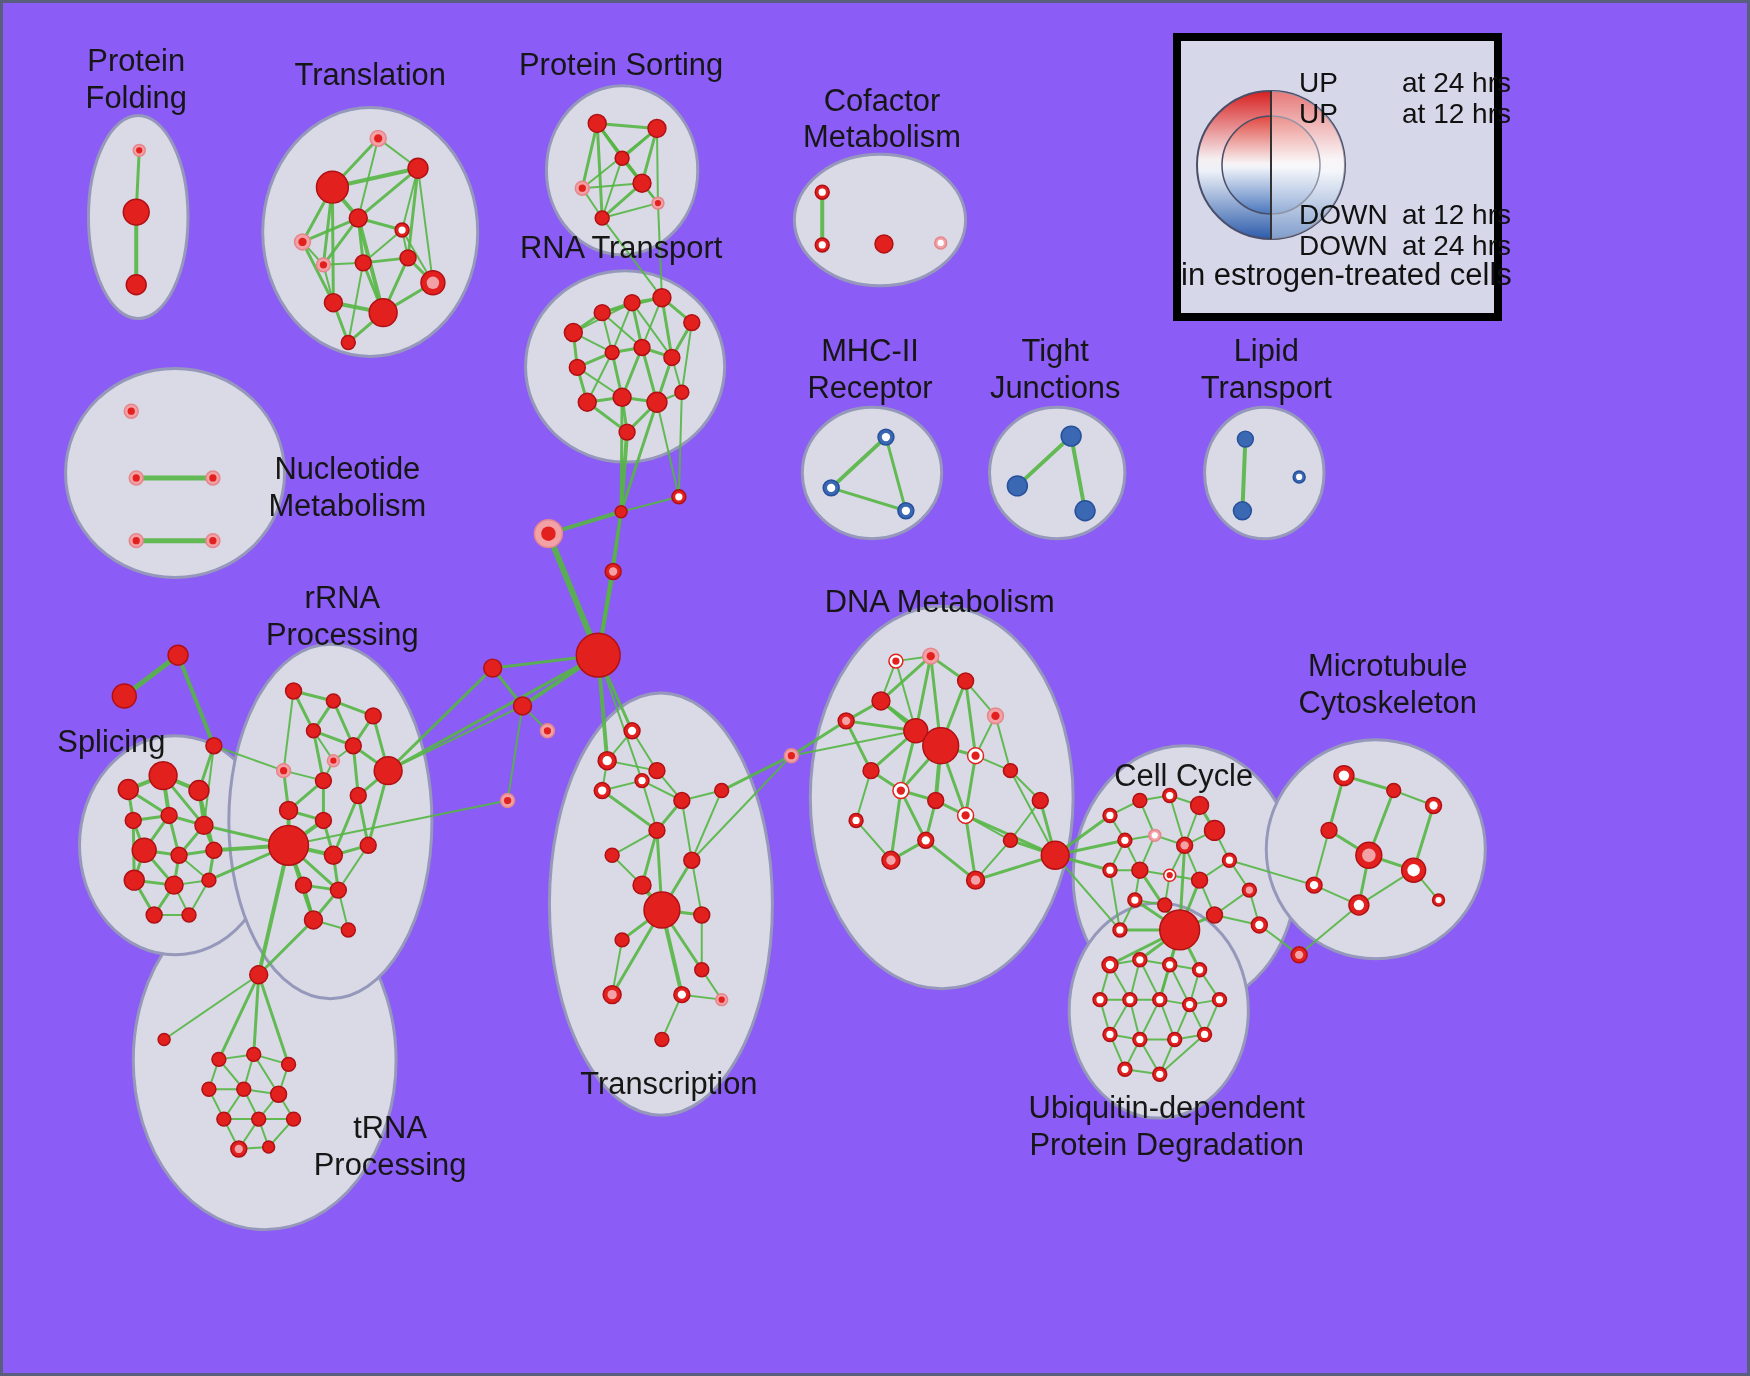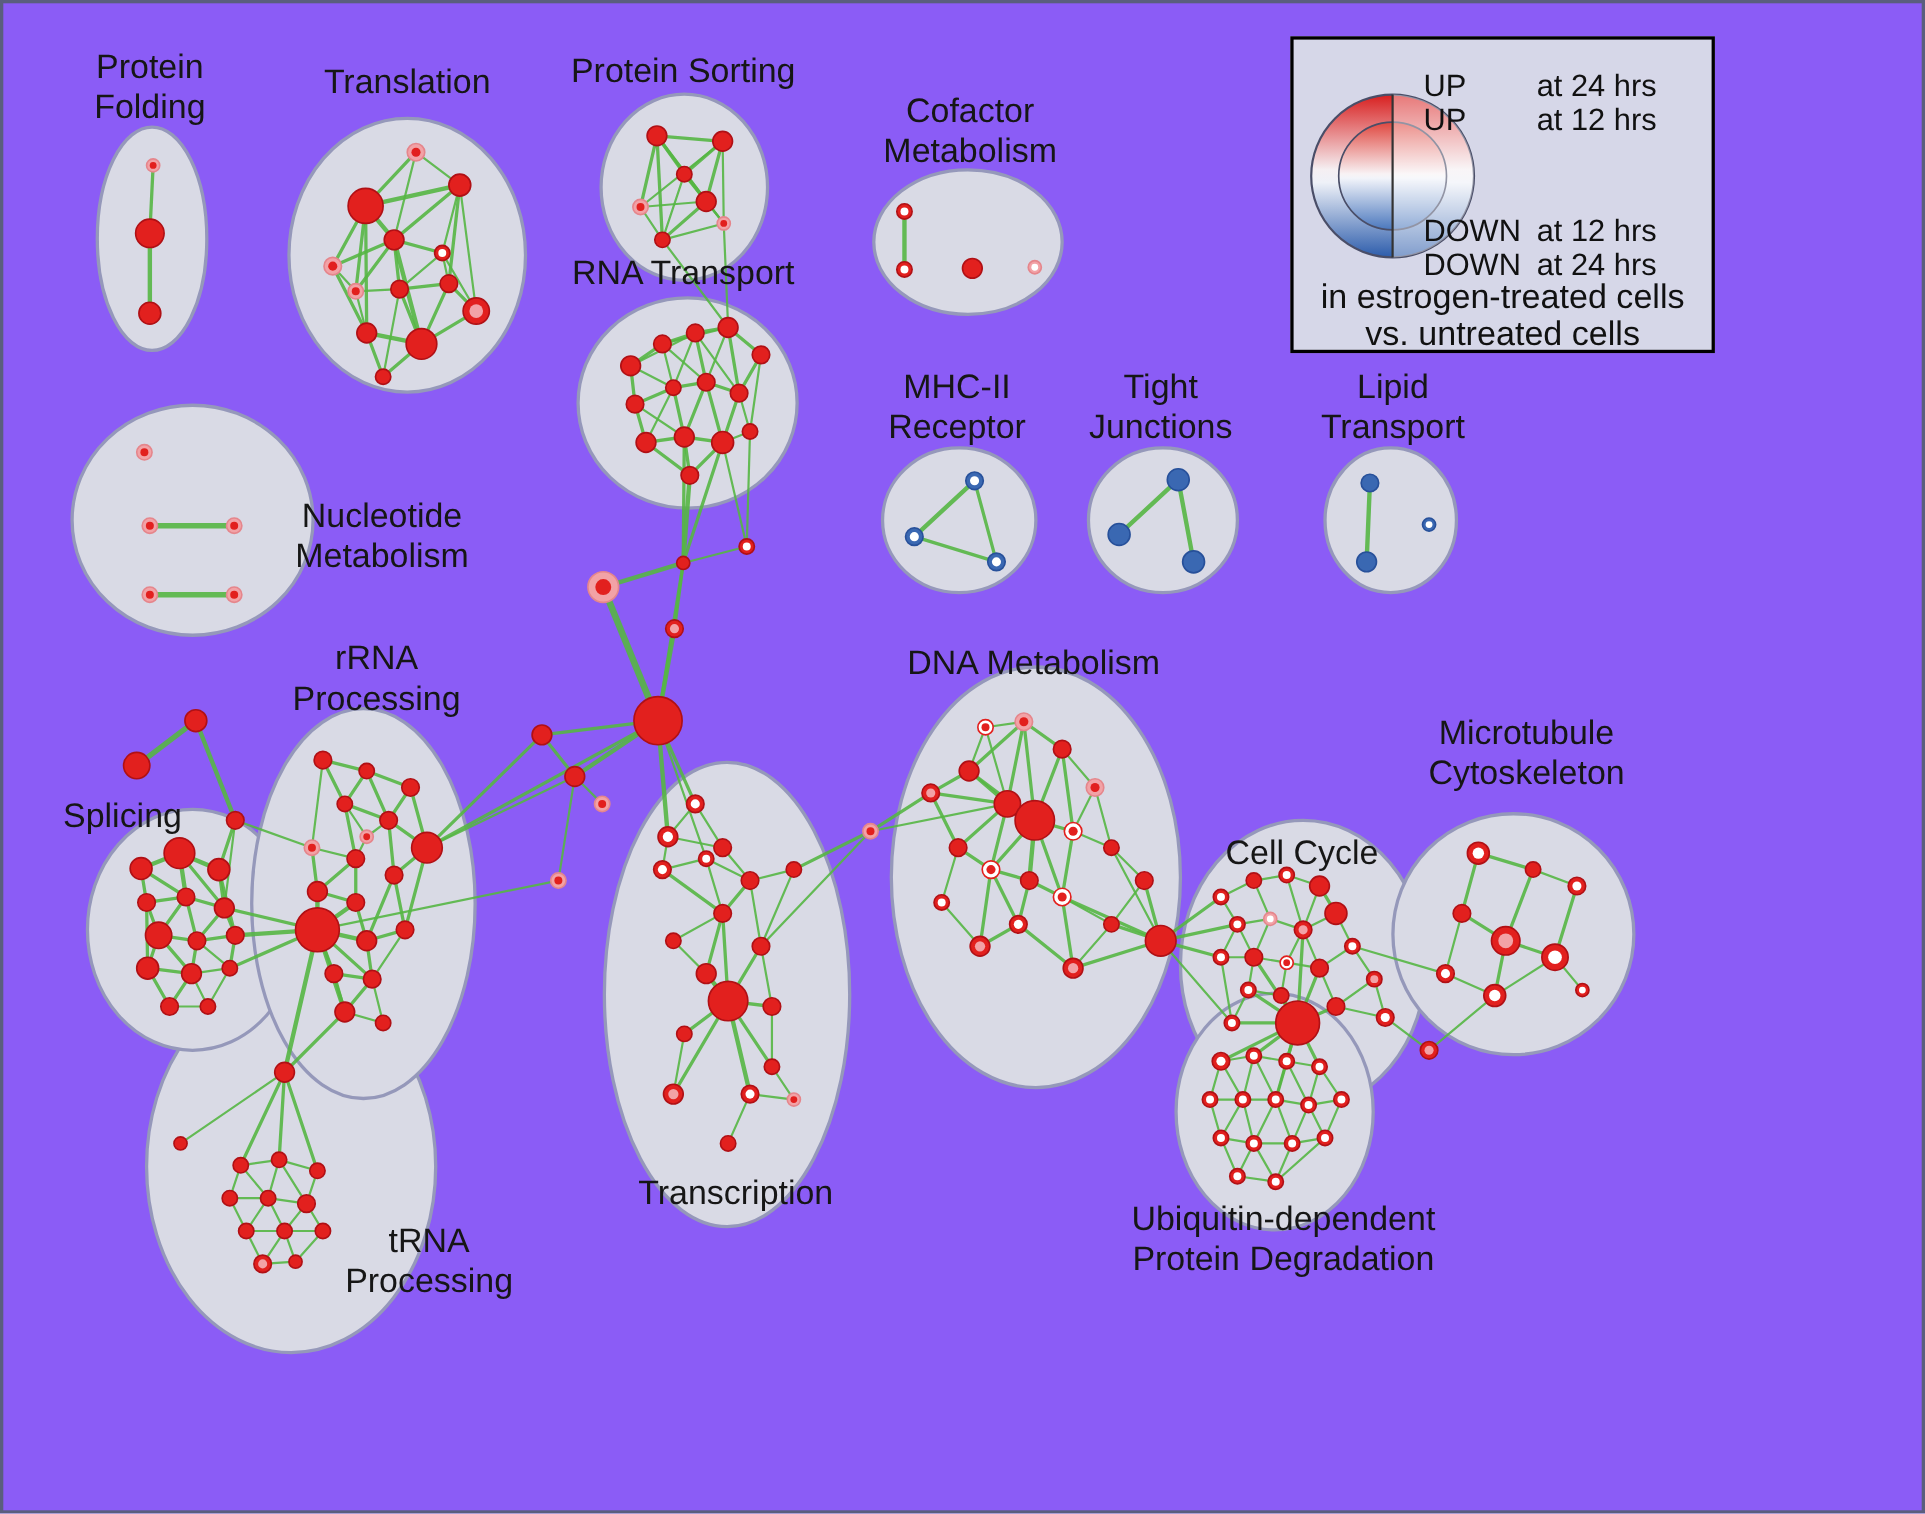--- a/index.html
+++ b/index.html
@@ -1,20 +1,20 @@
 <!DOCTYPE html>
 <html><head>
 <meta charset="utf-8">
 <style>
   *{box-sizing:border-box}
   html,body{margin:0;padding:0;background:#ffffff;font-family:"Liberation Sans",sans-serif}
   .page{position:relative;width:1750px;height:1376px;background:#8b5cf6;border:3px solid #5a5e7e;overflow:hidden}
   #network-svg{position:absolute;left:0;top:0;width:100%;height:100%}
   .cluster-label{font-family:"Liberation Sans",sans-serif;font-size:31px;fill:#161616}
-  .legend{position:absolute;left:1170px;top:30px;width:386px;height:288px;background:#d6d7e8;border:3px solid #000000}
+  .legend{position:absolute;left:1170px;top:30px;width:329px;height:288px;background:#d6d7e8;border:8px solid #000000}
   .legend span{position:absolute;font-size:28px;color:#111;white-space:nowrap}
   .legend .dir{left:118px}
   .legend .time{left:221px}
   .legend .caption{left:0;width:100%;text-align:center;font-size:31px}
   .legend-rings{position:absolute;left:8px;top:30px}
 </style>
 </head>
 <body>
 
 <div class="page">
@@ -1178,16 +1178,15 @@
     </svg>
     <span class="dir" style="top:26px">UP</span>
     <span class="time" style="top:26px">at 24 hrs</span>
     <span class="dir" style="top:57px">UP</span>
     <span class="time" style="top:57px">at 12 hrs</span>
     <span class="dir" style="top:158px">DOWN</span>
     <span class="time" style="top:158px">at 12 hrs</span>
     <span class="dir" style="top:189px">DOWN</span>
     <span class="time" style="top:189px">at 24 hrs</span>
     <span class="caption" style="top:216px">in estrogen-treated cells</span>
-    <span class="caption" style="top:250px">vs. untreated cells</span>
   </div>
 
 </div>
 
 </body></html>

